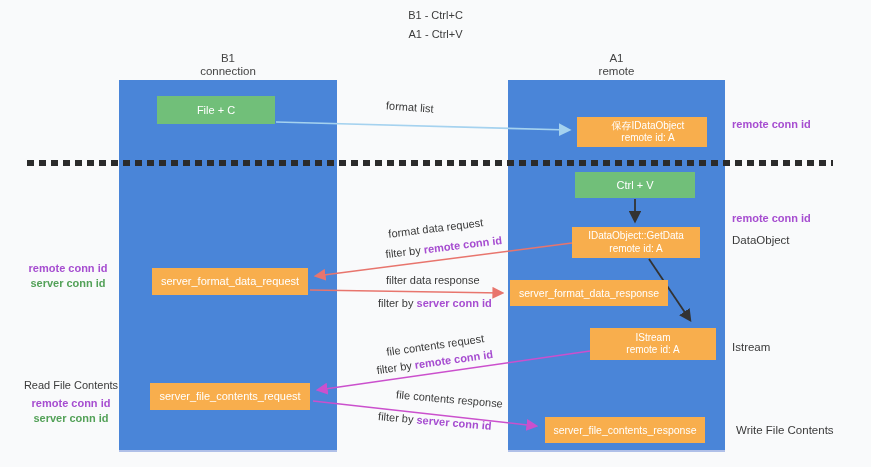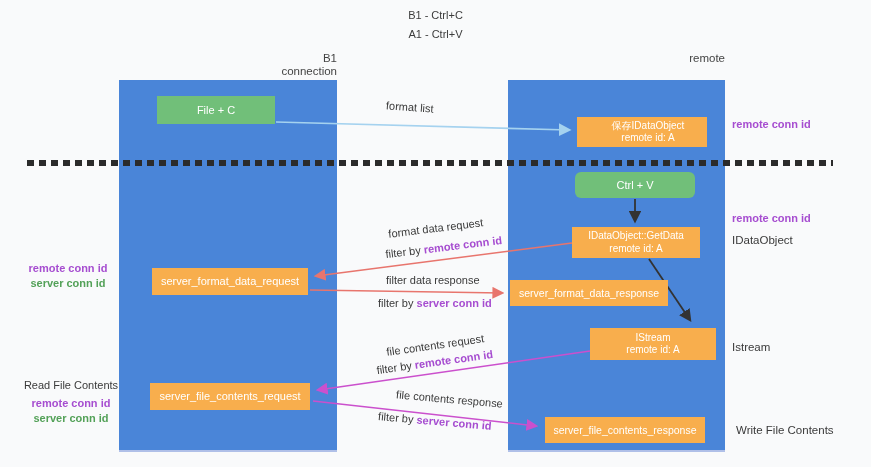--- a/index.html
+++ b/index.html
@@ -8,21 +8,21 @@
     background:#f9fafb;
     font-family:"Liberation Sans", sans-serif;
     color:#3a3a3a;
   }
   .abs{position:absolute;}
   .title{
     left:0;top:6px;width:871px;text-align:center;
     font-size:11px;line-height:19px;color:#3c3c3c;
   }
   .col-header{
-    top:52px;text-align:right;font-size:11.5px;line-height:13px;color:#444;
+    top:52px;text-align:center;font-size:11.5px;line-height:13px;color:#444;
   }
   .column{
     top:80px;height:370px;background:#4a85d8;
     border-bottom:2px solid #b0c0e8;
   }
   .box{
     position:absolute;display:flex;flex-direction:column;
     align-items:center;justify-content:center;
     color:#fff;text-align:center;font-size:11px;line-height:13px;
   }
@@ -45,20 +45,21 @@
 <div class="abs title">
   <div>B1 - Ctrl+C</div>
   <div>A1 - Ctrl+V</div>
 </div>
 
 <div class="abs col-header" style="left:119px;width:218px;">
   <div>B1</div>
   <div>connection</div>
 </div>
 <div class="abs col-header" style="left:508px;width:217px;">
+  <div>A1</div>
   <div>remote</div>
 </div>
 
 <div class="abs column" style="left:119px;width:218px;"></div>
 <div class="abs column" style="left:508px;width:217px;"></div>
 
 <div class="abs dashed"></div>
 
 <svg class="arrows" width="871" height="467" viewBox="0 0 871 467">
   <defs>
@@ -86,21 +87,21 @@
 
 <div class="box green" style="left:157px;top:96px;width:118px;height:28px;">
   <span>File + C</span>
 </div>
 
 <div class="box orange two-line" style="left:577px;top:117px;width:118px;height:30px;padding-left:12px;">
   <div>保存IDataObject</div>
   <div>remote id: A</div>
 </div>
 
-<div class="box green" style="left:575px;top:172px;width:120px;height:26px;border-radius:6px;">
+<div class="box green" style="left:575px;top:172px;width:120px;height:26px;">
   <span>Ctrl + V</span>
 </div>
 
 <div class="box orange two-line" style="left:572px;top:227px;width:128px;height:31px;">
   <div>IDataObject::GetData</div>
   <div>remote id: A</div>
 </div>
 
 <div class="box orange" style="left:152px;top:268px;width:156px;height:27px;">
   <span>server_format_data_request</span>
@@ -151,15 +152,15 @@
 </div>
 
 <div class="side" style="left:23px;top:378px;width:96px;">
   <div>Read File Contents</div>
   <div class="purple" style="margin-top:3px;">remote conn id</div>
   <div class="greentxt">server conn id</div>
 </div>
 
 <div class="side purple" style="left:732px;top:117px;">remote conn id</div>
 <div class="side purple" style="left:732px;top:211px;">remote conn id</div>
-<div class="side" style="left:732px;top:233px;font-size:11.5px;">IDataObject</div>
+<div class="side" style="left:732px;top:233px;font-size:11.5px;">DataObject</div>
 <div class="side" style="left:732px;top:340px;font-size:11.5px;">Istream</div>
 <div class="side" style="left:736px;top:423px;font-size:11.5px;">Write File Contents</div>
 
 </body></html>

